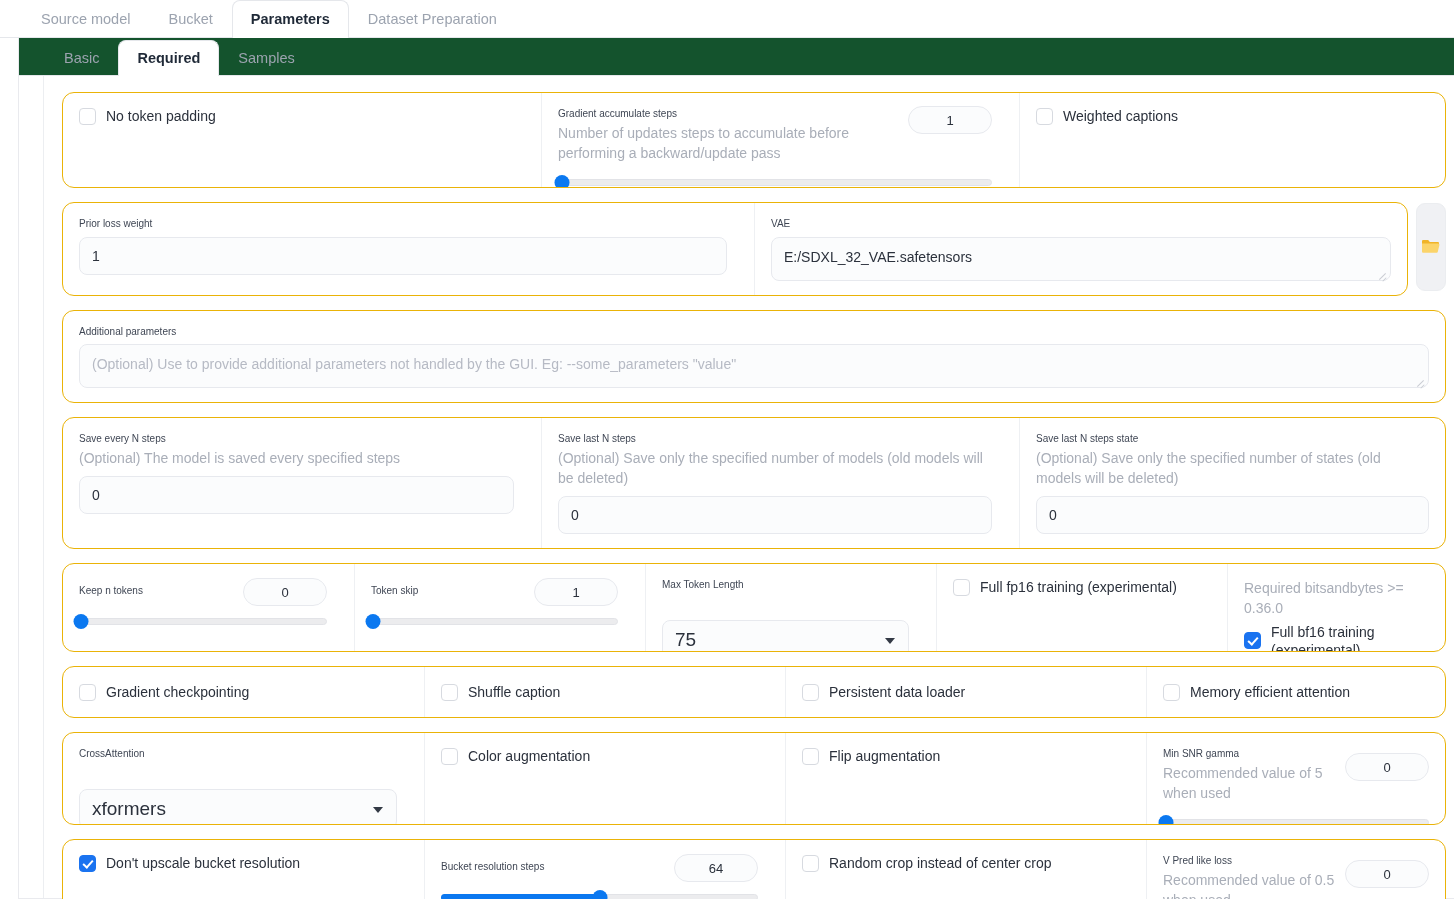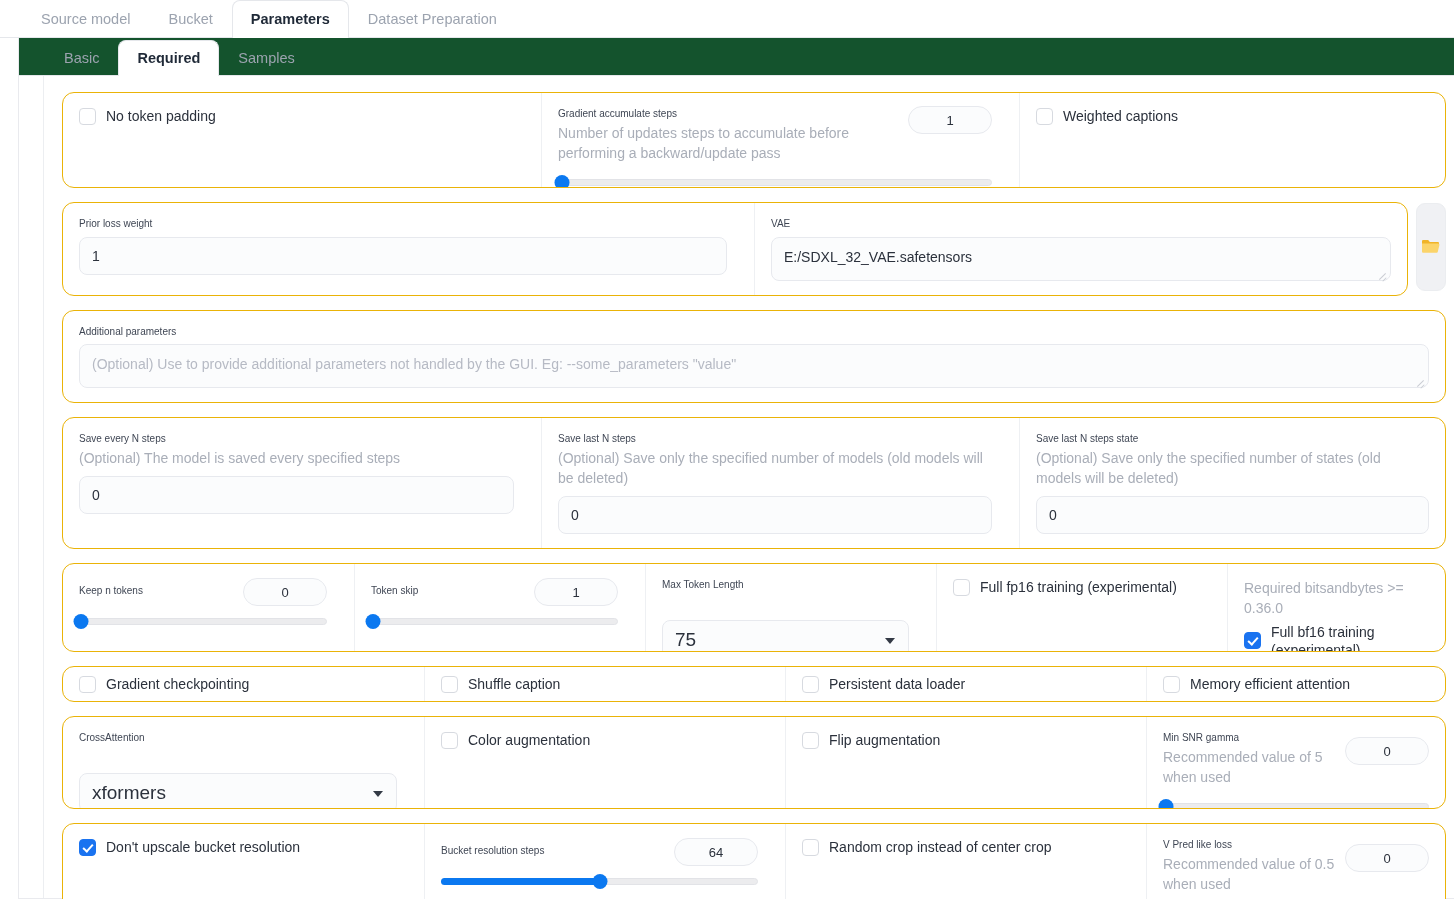--- a/index.html
+++ b/index.html
@@ -435,21 +435,21 @@
       </div>
       <div class="cell">
         <span class="hint">Required bitsandbytes &gt;= 0.36.0</span>
         <div class="chk-row" style="margin-top:3px;">
           <div class="chk on"></div>
           <span class="chk-lbl">Full bf16 training (experimental)</span>
         </div>
       </div>
     </div>
 
-    <div class="group" style="height:36px; align-items:flex-start;">
+    <div class="group" style="height:52px; align-items:flex-start;">
       <div class="cell" style="flex:0 0 350px;padding:0 16px;align-self:stretch;display:flex;align-items:center;">
         <div class="chk-row">
           <div class="chk"></div>
           <span class="chk-lbl">Gradient checkpointing</span>
         </div>
       </div>
       <div class="cell" style="flex:0 0 350px;padding:0 16px;align-self:stretch;display:flex;align-items:center;">
         <div class="chk-row">
           <div class="chk"></div>
           <span class="chk-lbl">Shuffle caption</span>

